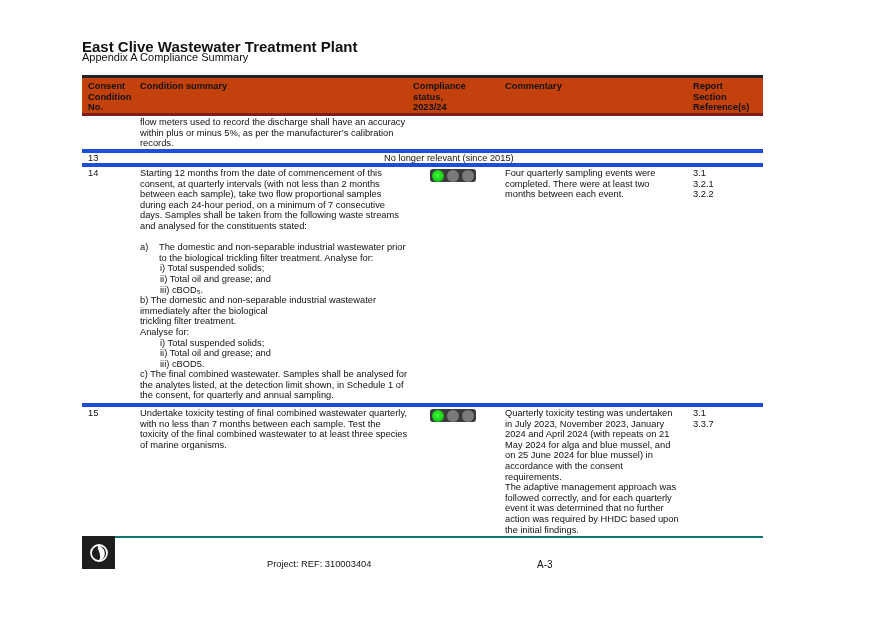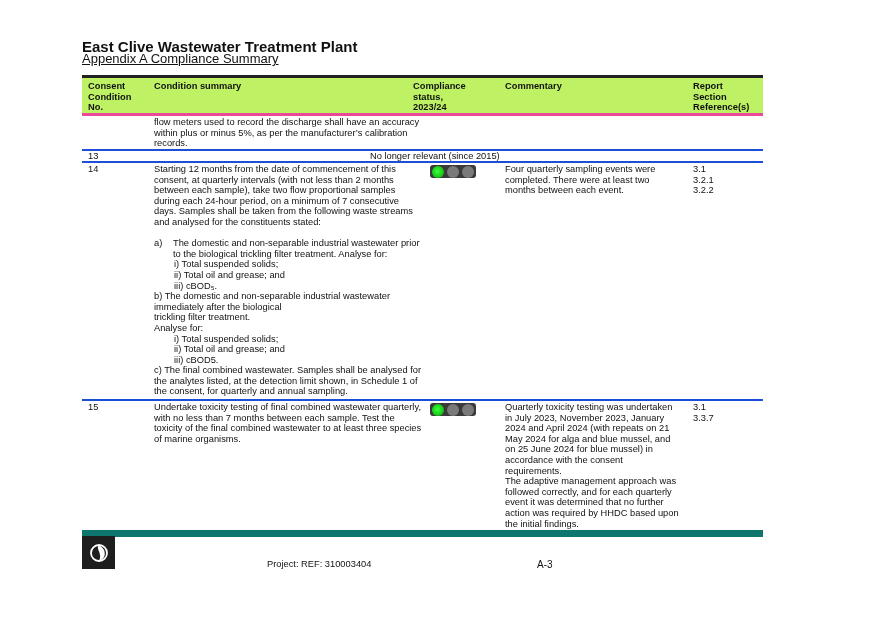--- a/index.html
+++ b/index.html
@@ -1,45 +1,45 @@
 <!DOCTYPE html>
 <html><head>
 <meta charset="utf-8">
 <style>
   html, body { margin: 0; padding: 0; background: #ffffff; }
   body {
     width: 874px; height: 618px; position: relative; overflow: hidden;
     font-family: "Liberation Sans", sans-serif; color: #111; font-size: 9.3px;
   }
   .doc-title { position: absolute; left: 82px; top: 38px; font-weight: bold; font-size: 15px; }
-  .doc-subtitle { position: absolute; left: 82px; top: 51px; font-size: 13px; text-decoration: underline; }
+  .doc-subtitle { position: absolute; left: 82px; top: 51px; font-size: 11px; }
 
   .table { position: absolute; left: 82px; top: 75px; width: 681px; }
   .hdr {
-    position: relative; height: 35px; background: #bef264;
-    border-top: 3px solid #222; border-bottom: 3px solid #ec4899;
+    position: relative; height: 35px; background: #c2410c;
+    border-top: 3px solid #222; border-bottom: 3px solid #7f1d1d;
     font-weight: bold; font-size: 9.3px; line-height: 10.5px;
   }
   .hdr span { position: absolute; top: 3px; }
   .c1 { left: 6px; }
-  .c2 { left: 72px; }
+  .c2 { left: 58px; }
   .c3 { left: 331px; }
   .c4 { left: 423px; }
   .c5 { left: 611px; }
 
-  .row { position: relative; border-bottom: 2px solid #1d4ed8; line-height: 10.6px; }
+  .row { position: relative; border-bottom: 4px solid #1d4ed8; line-height: 10.6px; }
   .row .cell { position: absolute; top: 1px; }
   .cont { height: 33px; }
   .r13 { height: 10px; }
   .r14 { height: 236px; }
-  .r15 { height: 129px; border-bottom: 7px solid #0f766e; }
+  .r15 { height: 129px; border-bottom: 2px solid #0f766e; }
   .pre { white-space: pre-line; }
   .c2.cell { width: 280px; }
   .c4.cell { width: 182px; }
-  .r13-text { position: absolute; left: 288px; top: 0px; }
+  .r13-text { position: absolute; left: 302px; top: 0px; }
 
   .indent1 { padding-left: 20px; }
   .list-a { display: flex; }
   .list-a .lbl { width: 19px; flex: none; }
 
   .traffic {
     position: absolute; left: 348px; top: 2px; width: 46px; height: 13px;
     background: #3a3a3a; border-radius: 3px; display: flex; align-items: center;
     justify-content: space-around; padding: 0 1px; box-sizing: border-box;
   }

